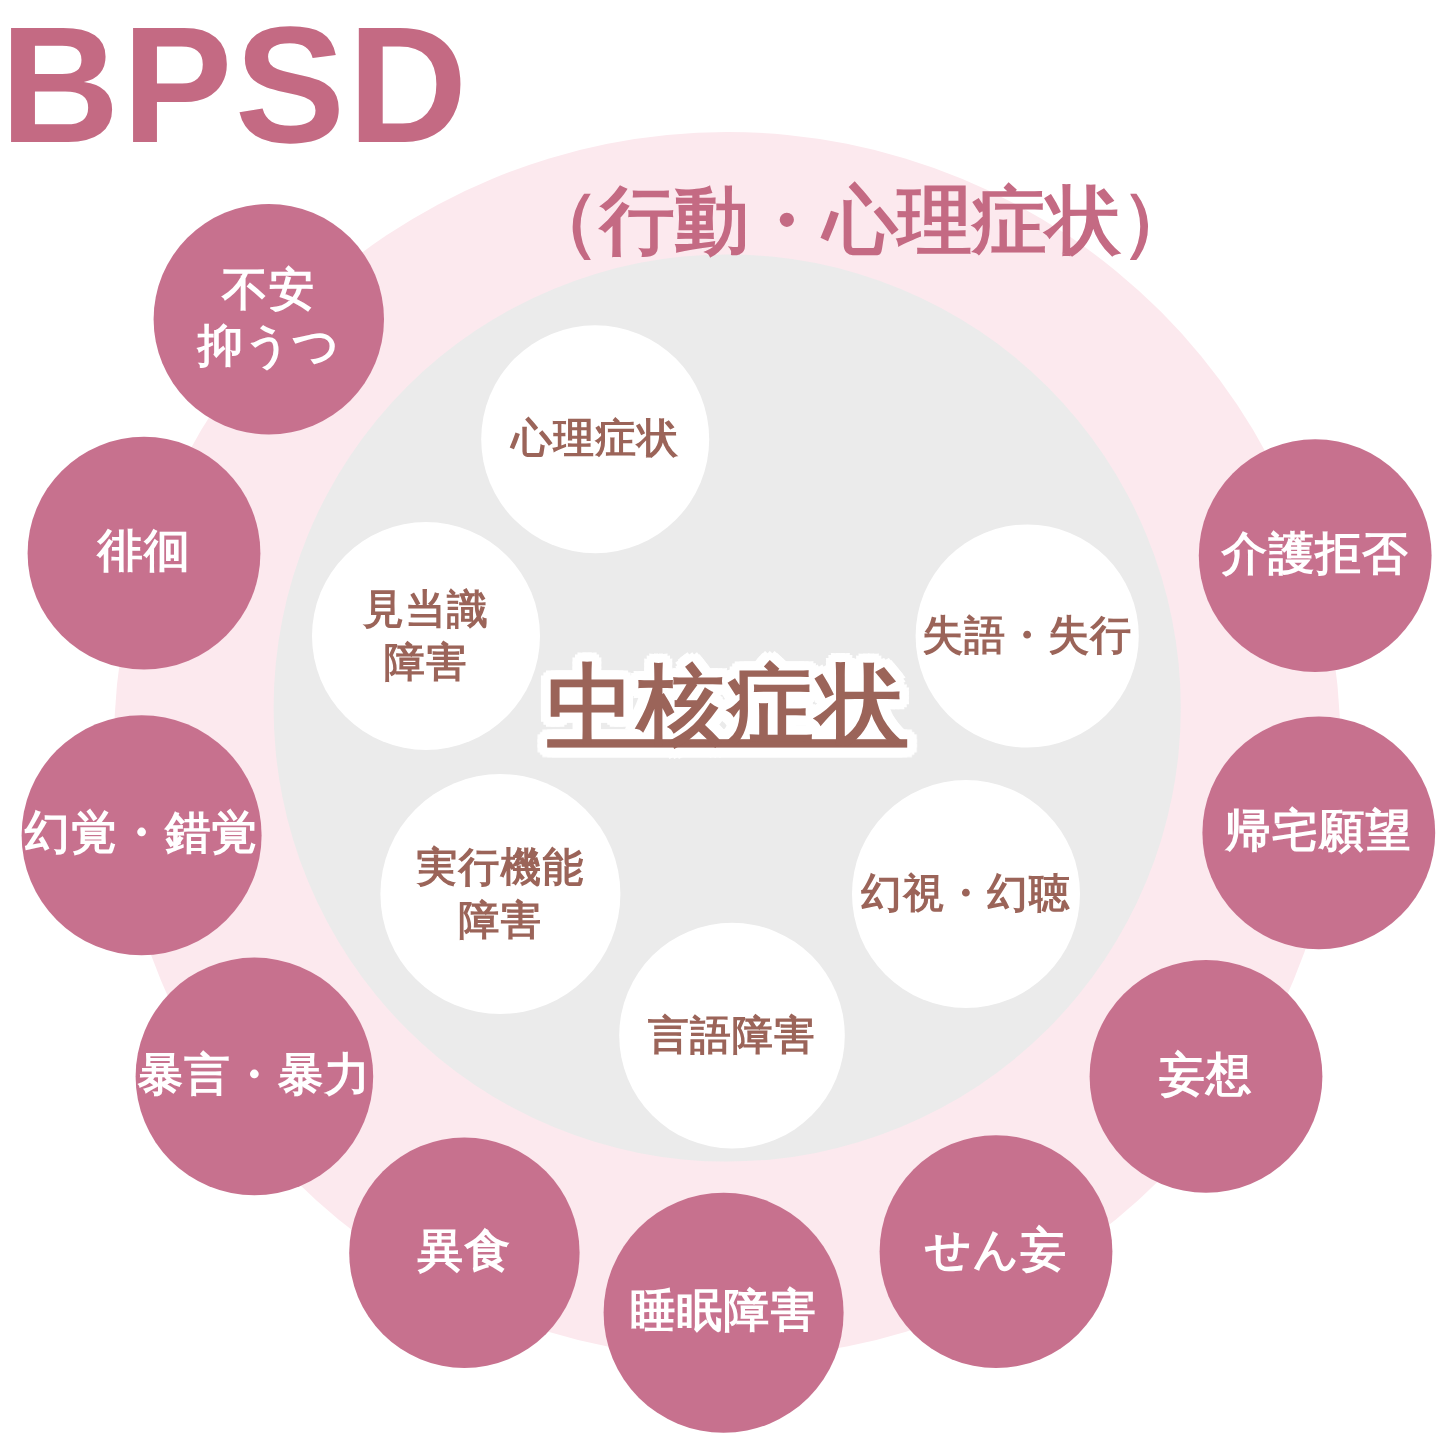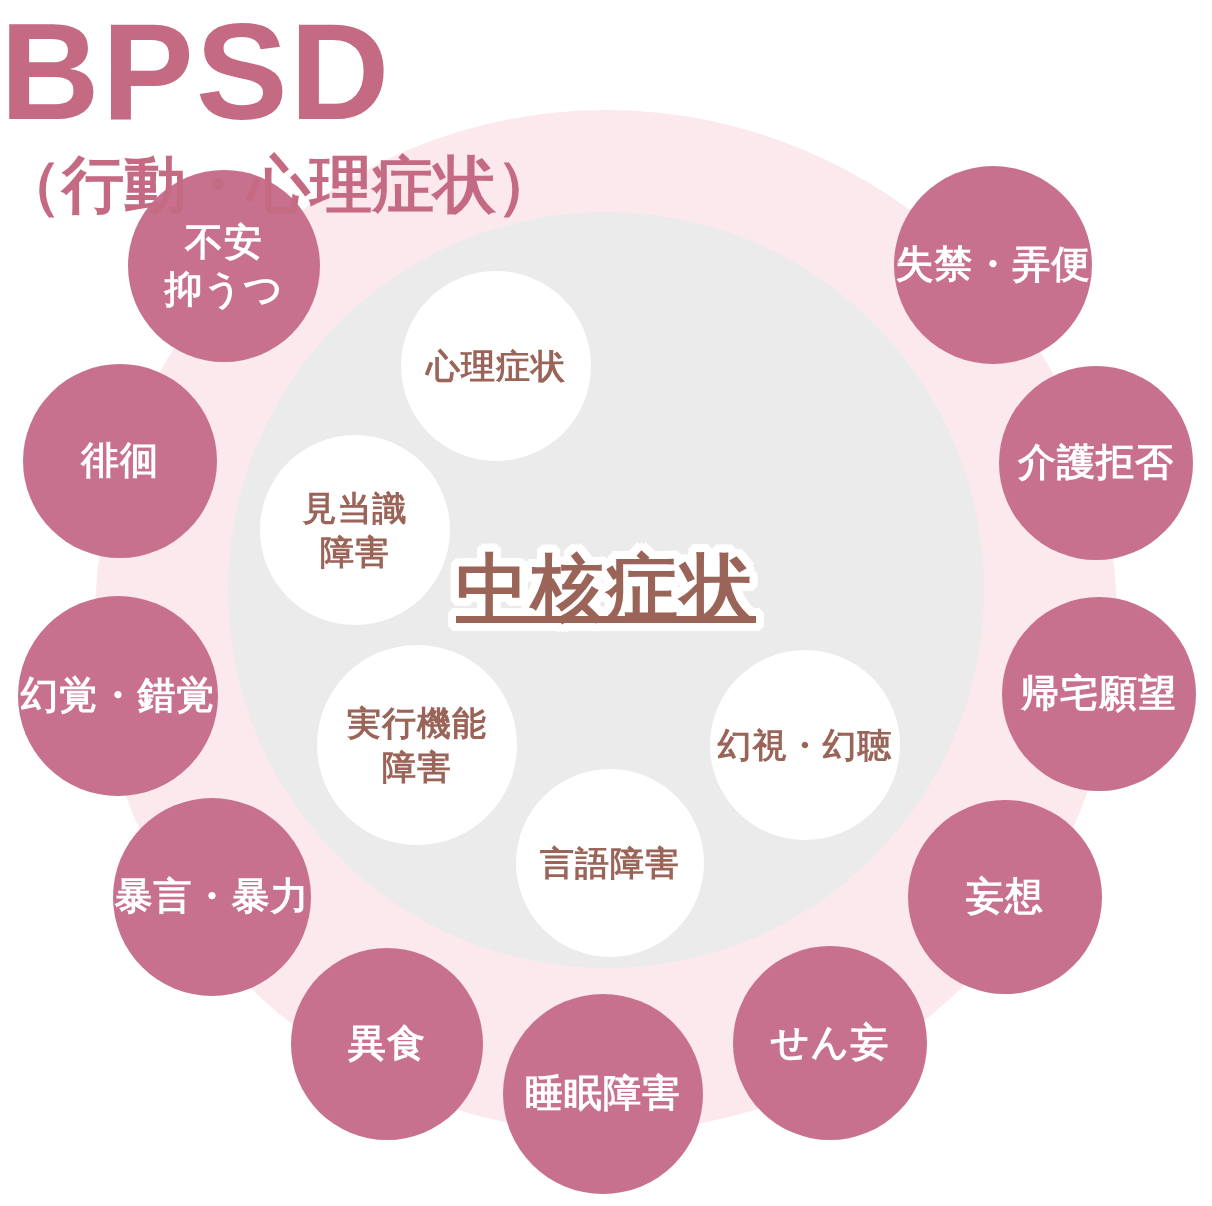--- a/index.html
+++ b/index.html
@@ -70,21 +70,21 @@
   }
   .title{
     left:0;top:2px;width:1212px;
     color:var(--title-text);
     font-size:138px;font-weight:bold;
     line-height:1;
     letter-spacing:2px;
   }
   .subtitle{
     left:0;top:148px;width:996px;
-    text-align:left;
+    text-align:right;
     color:var(--title-text);
     font-size:62px;font-weight:bold;
     line-height:1.2;
     letter-spacing:0px;
   }
 </style>
 </head>
 <body>
 
 <div class="canvas">
@@ -92,39 +92,39 @@
   <div class="abs ring"></div>
   <div class="abs core-area"></div>
 
   <div class="abs circle inner" style="left:401px;top:271px;width:190px;height:190px">
     <span class="lbl">心理症状</span>
   </div>
   <div class="abs circle inner" style="left:260px;top:435px;width:190px;height:190px">
     <span class="lbl">見当識
 障害</span>
   </div>
+  <div class="abs circle inner" style="left:763px;top:437px;width:186px;height:186px">
+    <span class="lbl">失語・失行</span>
+  </div>
   <div class="abs circle inner" style="left:317px;top:645px;width:200px;height:200px">
     <span class="lbl">実行機能
 障害</span>
   </div>
   <div class="abs circle inner" style="left:710px;top:650px;width:190px;height:190px">
     <span class="lbl">幻視・幻聴</span>
   </div>
   <div class="abs circle inner" style="left:516px;top:769px;width:188px;height:188px">
     <span class="lbl">言語障害</span>
   </div>
 
   <div class="abs center-label">中核症状</div>
 
   <div class="abs circle outer" style="left:128px;top:170px;width:192px;height:192px">
     <span class="lbl">不安
 抑うつ</span>
-  </div>
-  <div class="abs circle outer" style="left:894px;top:166px;width:198px;height:198px">
-    <span class="lbl">失禁・弄便</span>
   </div>
   <div class="abs circle outer" style="left:23px;top:364px;width:194px;height:194px">
     <span class="lbl">徘徊</span>
   </div>
   <div class="abs circle outer" style="left:999px;top:366px;width:194px;height:194px">
     <span class="lbl">介護拒否</span>
   </div>
   <div class="abs circle outer" style="left:18px;top:596px;width:200px;height:200px">
     <span class="lbl">幻覚・錯覚</span>
   </div>

